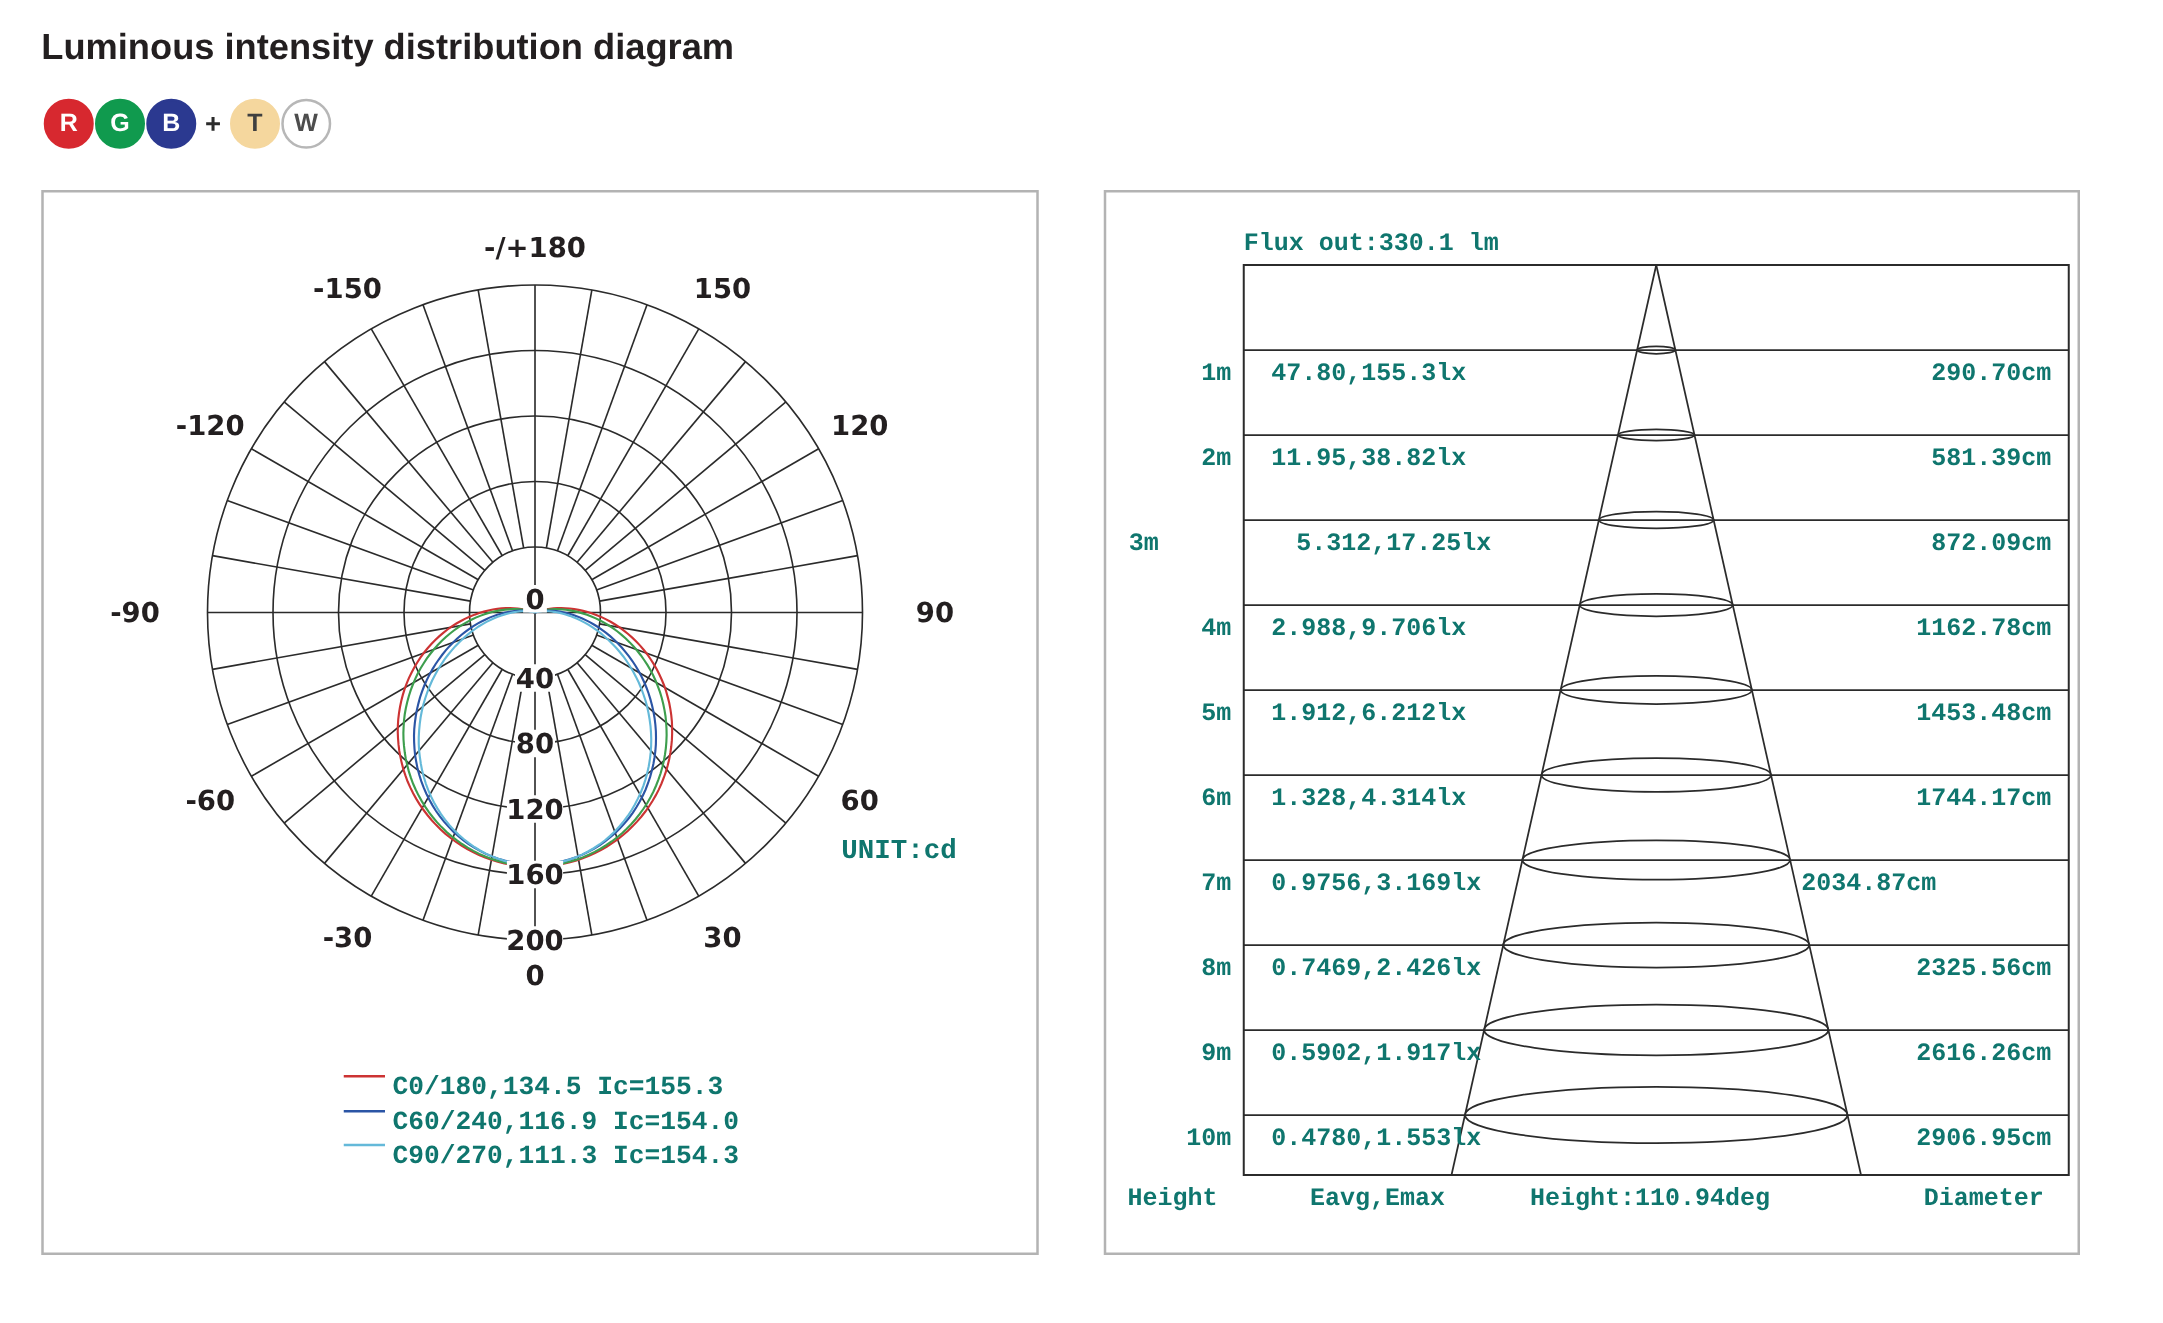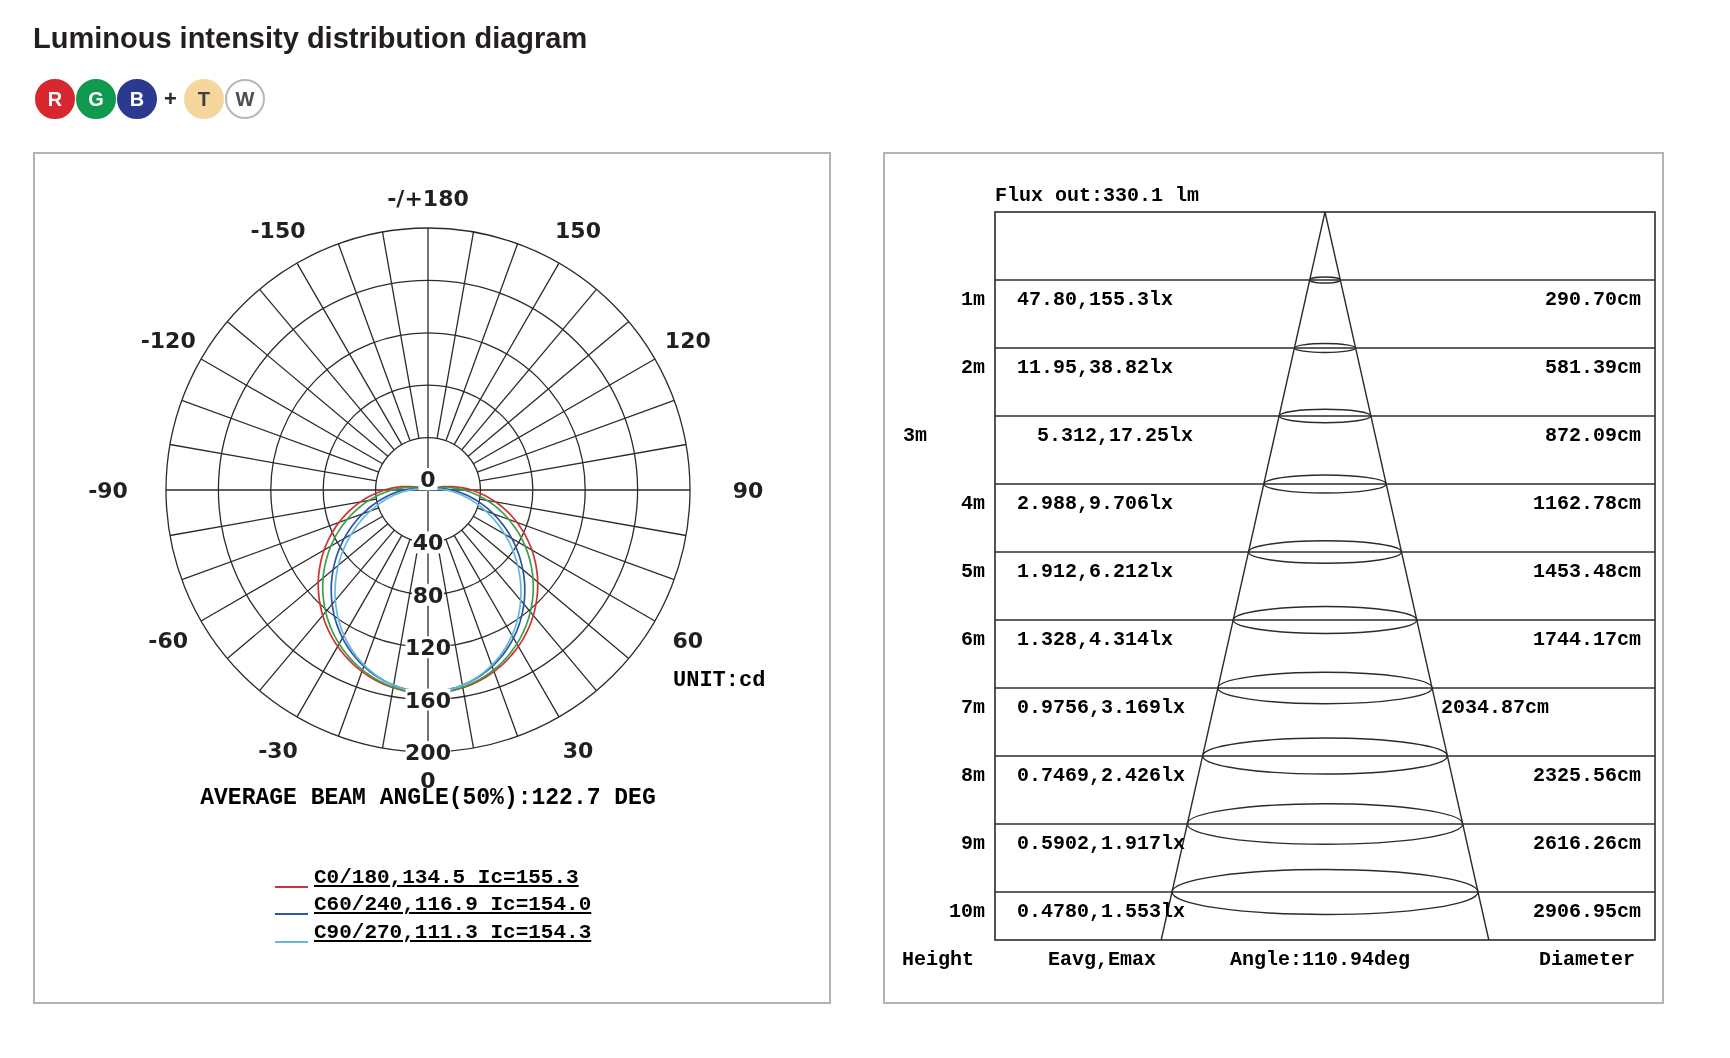--- a/index.html
+++ b/index.html
@@ -12,25 +12,25 @@
   #badge-row{left:35px;top:79px;display:flex;align-items:center;}
   .badge{width:40px;height:40px;border-radius:50%;display:flex;align-items:center;
          justify-content:center;font-size:20px;font-weight:bold;margin-right:1px;
          box-sizing:border-box;border:2px solid transparent;}
   .badge-sep{font-size:22px;font-weight:bold;color:#2b2b2b;margin:0 7px 0 6px;}
   
   .panel{background:#ffffff;border:2px solid #b3b3b3;}
   #polar-panel{left:33px;top:152px;width:794px;height:848px;}
   #cone-panel{left:883px;top:152px;width:777px;height:848px;}
   .panel svg{position:absolute;left:0;top:0;}
-  .mono{font-family:"Liberation Mono", monospace;font-weight:bold;color:#000000;}
+  .mono{font-family:"Liberation Mono", monospace;font-weight:bold;color:#0f766e;}
   #unit-label{left:638px;top:514px;font-size:22px;}
   #beam-angle-label{left:93px;top:631px;width:600px;text-align:center;font-size:23px;}
   #legend{left:240px;top:706px;}
-  .legend-row{display:flex;align-items:flex-end;height:27.5px;text-decoration:underline;}
+  .legend-row{display:flex;align-items:flex-start;height:27.5px;}
   .legend-swatch{display:inline-block;width:33px;height:2px;margin-right:6px;}
   .legend-text{font-size:21px;line-height:21px;}
   #flux-label{left:110px;top:30px;font-size:20px;}
   .cone-row-text{font-size:20px;line-height:21px;white-space:pre;}
   .cone-footer{top:794px;font-size:20px;text-align:center;}
 </style>
 </head>
 <body>
 
 <div class="abs" id="page-title">Luminous intensity distribution diagram</div>
@@ -108,21 +108,20 @@
       <rect x="377" y="429.8" width="32" height="22" fill="#ffffff"></rect>
       <text x="393" y="440.8" text-anchor="middle" dy="0.36em" fill="#231f20" font-size="22" font-weight="bold" font-family="&quot;DejaVu Sans&quot;, sans-serif">80</text>
       <rect x="370.5" y="482.20000000000005" width="45" height="22" fill="#ffffff"></rect>
       <text x="393" y="493.20000000000005" text-anchor="middle" dy="0.36em" fill="#231f20" font-size="22" font-weight="bold" font-family="&quot;DejaVu Sans&quot;, sans-serif">120</text>
       <rect x="370.5" y="534.6" width="45" height="22" fill="#ffffff"></rect>
       <text x="393" y="545.6" text-anchor="middle" dy="0.36em" fill="#231f20" font-size="22" font-weight="bold" font-family="&quot;DejaVu Sans&quot;, sans-serif">160</text>
       <rect x="370.5" y="587" width="45" height="22" fill="#ffffff"></rect>
       <text x="393" y="598" text-anchor="middle" dy="0.36em" fill="#231f20" font-size="22" font-weight="bold" font-family="&quot;DejaVu Sans&quot;, sans-serif">200</text>
     </svg>
   <div class="abs mono" id="unit-label">UNIT:cd</div>
-  <div class="abs mono" id="beam-angle-label">AVERAGE BEAM ANGLE(50%):122.7 DEG</div>
   <div class="abs" id="legend">
       <div class="legend-row">
         <span class="legend-swatch" style="background: rgb(204, 51, 51);"></span>
         <span class="mono legend-text">C0/180,134.5 Ic=155.3</span>
       </div>
       <div class="legend-row">
         <span class="legend-swatch" style="background: rgb(43, 85, 165);"></span>
         <span class="mono legend-text">C60/240,116.9 Ic=154.0</span>
       </div>
       <div class="legend-row">
@@ -154,21 +153,21 @@
       <ellipse cx="440" cy="398" rx="76.5" ry="11.25" fill="none" stroke="#2b2b2b" stroke-width="1.4"></ellipse>
       <ellipse cx="440" cy="466" rx="91.80000000000001" ry="13.5" fill="none" stroke="#2b2b2b" stroke-width="1.4"></ellipse>
       <ellipse cx="440" cy="534" rx="107.10000000000001" ry="15.75" fill="none" stroke="#2b2b2b" stroke-width="1.4"></ellipse>
       <ellipse cx="440" cy="602" rx="122.4" ry="18" fill="none" stroke="#2b2b2b" stroke-width="1.4"></ellipse>
       <ellipse cx="440" cy="670" rx="137.70000000000002" ry="20.25" fill="none" stroke="#2b2b2b" stroke-width="1.4"></ellipse>
       <ellipse cx="440" cy="738" rx="153" ry="22.5" fill="none" stroke="#2b2b2b" stroke-width="1.4"></ellipse>
     </svg>
   <div class="abs mono" id="flux-label">Flux out:330.1 lm</div>
   <div class="abs mono cone-footer" style="left:5px;width:96px;">Height</div>
   <div class="abs mono cone-footer" style="left:127px;width:180px;">Eavg,Emax</div>
-  <div class="abs mono cone-footer" style="left:285px;width:300px;">Angle:110.94deg</div>
+  <div class="abs mono cone-footer" style="left:285px;width:300px;">Height:110.94deg</div>
   <div class="abs mono cone-footer" style="left:602px;width:200px;">Diameter</div>
 <div class="abs mono cone-row-text" style="left: 18px; width: 82px; top: 135px; text-align: right;">1m</div>
     <div class="abs mono cone-row-text" style="left: 132px; width: 260px; top: 135px;">47.80,155.3lx</div>
     <div class="abs mono cone-row-text" style="left: 556px; width: 200px; top: 135px; text-align: right;">290.70cm</div>
     <div class="abs mono cone-row-text" style="left: 18px; width: 82px; top: 203px; text-align: right;">2m</div>
     <div class="abs mono cone-row-text" style="left: 132px; width: 260px; top: 203px;">11.95,38.82lx</div>
     <div class="abs mono cone-row-text" style="left: 556px; width: 200px; top: 203px; text-align: right;">581.39cm</div>
     <div class="abs mono cone-row-text" style="left: 18px; width: 82px; top: 271px; text-align: left;">3m</div>
     <div class="abs mono cone-row-text" style="left: 132px; width: 260px; top: 271px; margin-left: 20px;">5.312,17.25lx</div>
     <div class="abs mono cone-row-text" style="left: 556px; width: 200px; top: 271px; text-align: right;">872.09cm</div>

